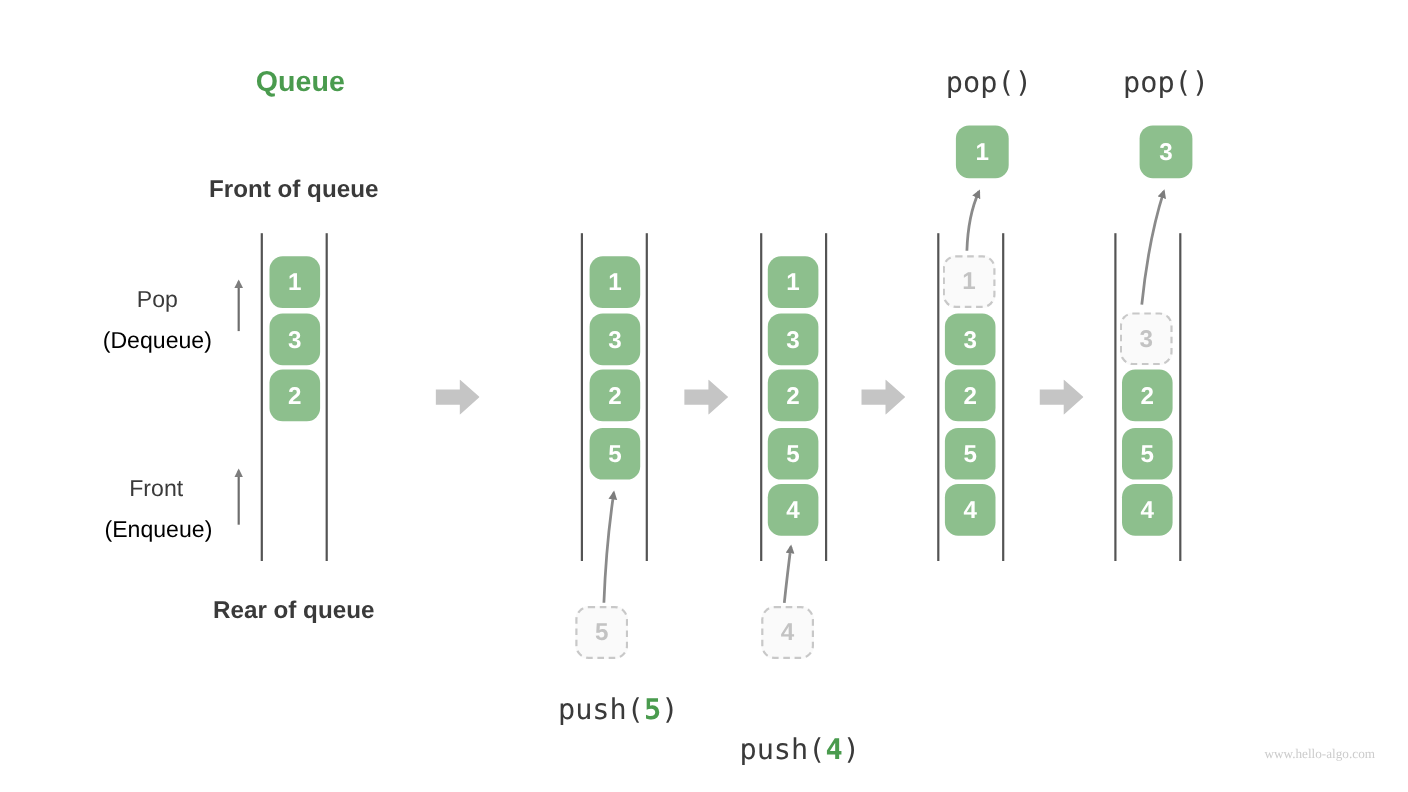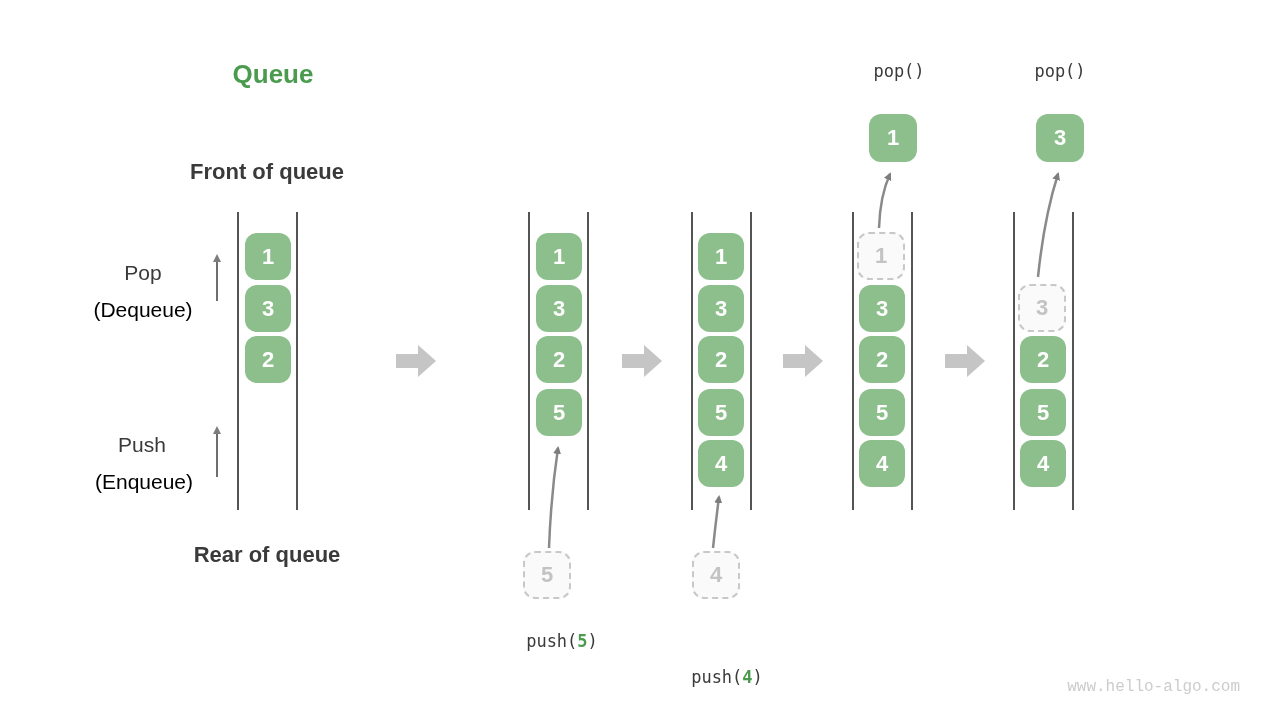--- a/index.html
+++ b/index.html
@@ -29,45 +29,45 @@
 
   .ghost{
     position:absolute;width:48px;height:48px;box-sizing:border-box;border-radius:12px;
     border:2px dashed #c8c8c8;background:#fafafa;color:#c3c3c3;
     font-size:22px;font-weight:600;
     display:flex;align-items:center;justify-content:center;
   }
 
   .op{
     position:absolute;font-family:"DejaVu Sans Mono", monospace;
-    font-size:17px;color:#3a3a3a;transform:translateX(-50%);white-space:nowrap;
+    font-size:26px;color:#3a3a3a;transform:translateX(-50%);white-space:nowrap;
   }
   .op .arg{color:#4a9b4e;font-weight:bold;}
 
   .flowarrow{position:absolute;width:40px;height:32px;}
 
   .overlay{position:absolute;left:0;top:0;width:1280px;height:720px;pointer-events:none;}
 
   .watermark{
-    position:absolute;right:40px;top:678px;font-family:Liberation Mono, monospace;
-    font-size:16px;color:#cccccc;
+    position:absolute;right:30px;top:678px;font-family:Liberation Serif, serif;
+    font-size:12px;color:#cccccc;
   }
 </style>
 </head>
 <body>
 
 <div class="page">
 
   <div class="abs ctr title" style="left:273px;top:59px;">Queue</div>
   <div class="abs ctr caption" style="left:267px;top:159px;">Front of queue</div>
   <div class="abs ctr caption" style="left:267px;top:542px;">Rear of queue</div>
 
   <div class="abs ctr sidelbl" style="left:143px;top:261px;">Pop</div>
   <div class="abs ctr sidesub" style="left:143px;top:298px;">(Dequeue)</div>
-  <div class="abs ctr sidelbl" style="left:142px;top:433px;">Push</div>
+  <div class="abs ctr sidelbl" style="left:142px;top:433px;">Front</div>
   <div class="abs ctr sidesub" style="left:144px;top:470px;">(Enqueue)</div>
 
   <div class="channel" style="left:237px;"></div>
   <div class="channel" style="left:528px;"></div>
   <div class="channel" style="left:691px;"></div>
   <div class="channel" style="left:852px;"></div>
   <div class="channel" style="left:1013px;"></div>
 
   <div class="qitem" style="left:245px;top:233px;">1</div>
   <div class="qitem" style="left:245px;top:285px;">3</div>

